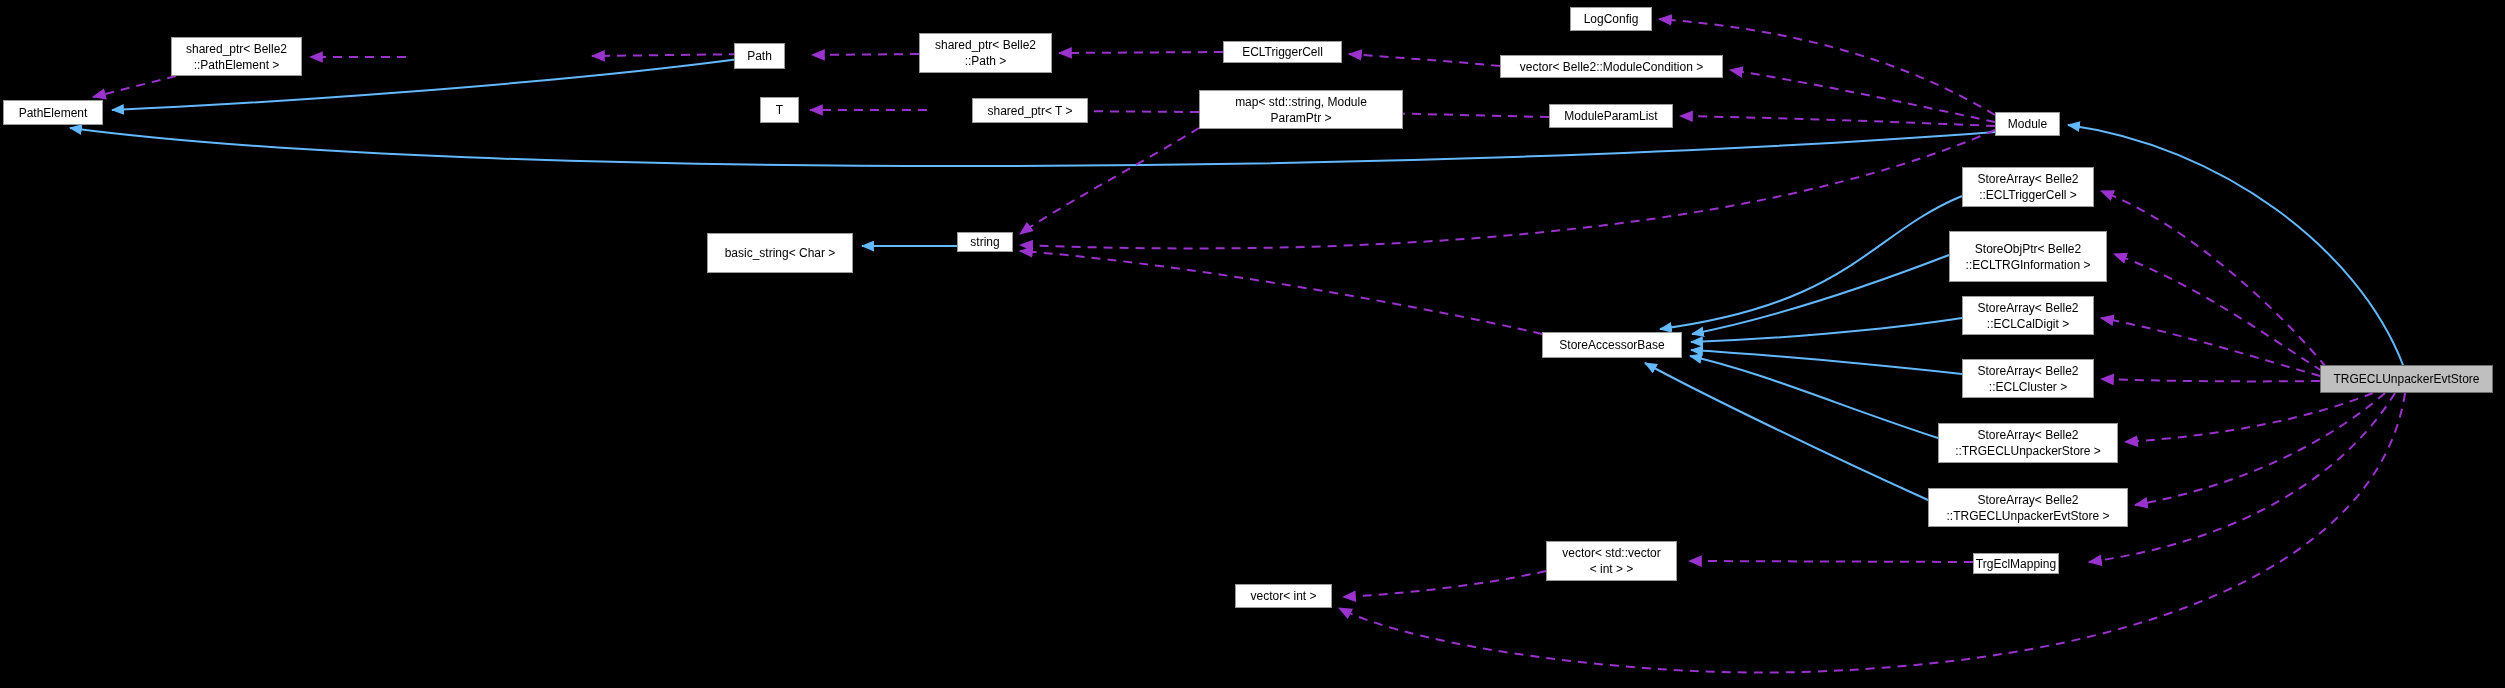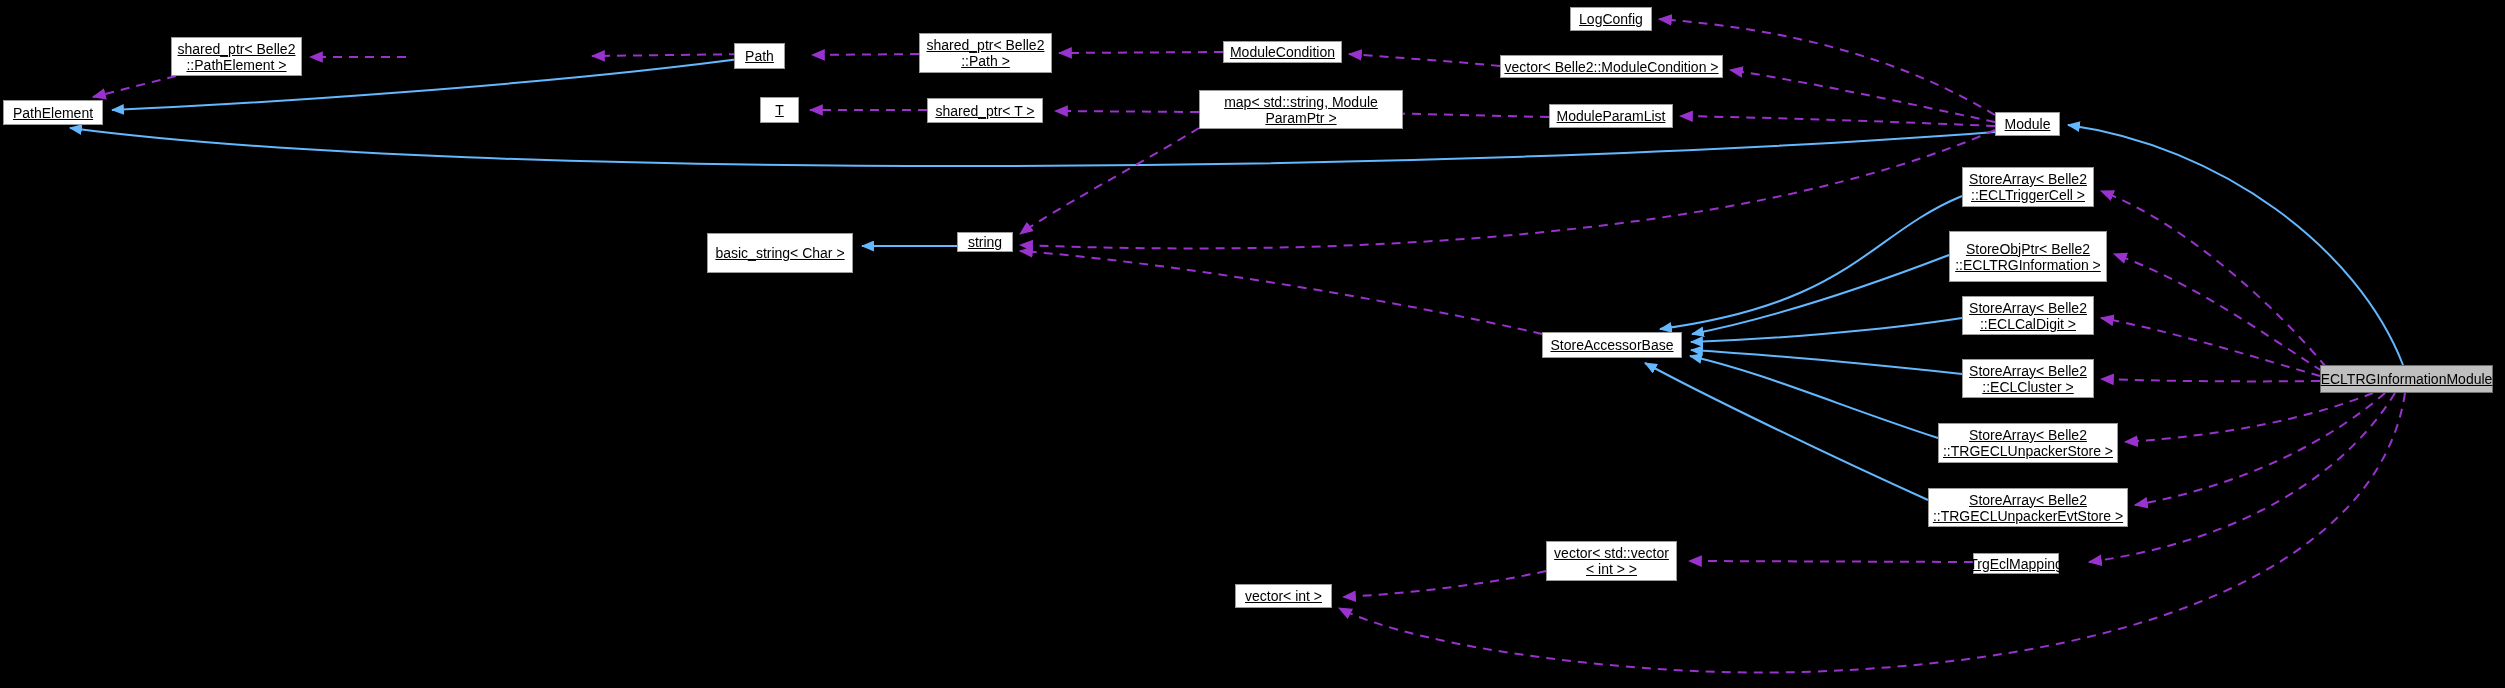--- a/index.html
+++ b/index.html
@@ -3,22 +3,22 @@
 <meta charset="utf-8">
 <style>
   html,body { margin:0; padding:0; background:#000; }
   #stage { position:relative; width:2505px; height:688px; background:#000; overflow:hidden;
            font-family:"Liberation Sans", sans-serif; }
   #edges { position:absolute; left:0; top:0; }
   .edge { fill:none; stroke-width:2; }
   .inh  { stroke:#63b8ff; }
   .use  { stroke:#9a32cd; stroke-dasharray:9 7; }
   .node { position:absolute; box-sizing:border-box; background:#ffffff; border:1.4px solid #9b9b9b;
-          color:#000; font-size:14px; line-height:16px; display:flex; align-items:center;
-          justify-content:center; text-align:center; white-space:pre-line; cursor:pointer;text-decoration:underline; }
+          color:#000; font-size:12px; line-height:16px; display:flex; align-items:center;
+          justify-content:center; text-align:center; white-space:pre-line; cursor:pointer; }
   .node.current { background:#bfbfbf; border-color:#6e6e6e; cursor:default; }
 </style>
 </head>
 <body>
 
 <div id="stage">
 
   <svg id="edges" width="2505" height="688" viewBox="0 0 2505 688">
     <defs>
       <marker id="ah-inh" viewBox="0 0 12 10" refX="11" refY="5" markerWidth="13" markerHeight="11" orient="auto" markerUnits="userSpaceOnUse">
@@ -67,26 +67,26 @@
     <path class="edge use" marker-end="url(#ah-use)" d="M1546,571 C1480,586 1400,594 1343,597"></path>
   </svg>
 
   <div class="node" style="left:3px;top:100px;width:100px;height:25px">PathElement</div>
   <div class="node" style="left:171px;top:37px;width:131px;height:39px">shared_ptr&lt; Belle2
 ::PathElement &gt;</div>
   <div class="node" style="left:734px;top:43px;width:51px;height:26px">Path</div>
   <div class="node" style="left:760px;top:97px;width:39px;height:26px">T</div>
   <div class="node" style="left:919px;top:33px;width:133px;height:40px">shared_ptr&lt; Belle2
 ::Path &gt;</div>
-  <div class="node" style="left:927px;top:98px;width:116px;height:25px">shared_ptr&lt; T &gt;</div>
+  <div class="node" style="left:972px;top:98px;width:116px;height:25px">shared_ptr&lt; T &gt;</div>
   <div class="node" style="left:707px;top:233px;width:146px;height:40px">basic_string&lt; Char &gt;</div>
   <div class="node" style="left:957px;top:232px;width:56px;height:20px">string</div>
   <div class="node" style="left:1199px;top:90px;width:204px;height:39px">map&lt; std::string, Module
 ParamPtr &gt;</div>
-  <div class="node" style="left:1223px;top:41px;width:119px;height:22px">ModuleCondition</div>
+  <div class="node" style="left:1223px;top:41px;width:119px;height:22px">ECLTriggerCell</div>
   <div class="node" style="left:1570px;top:7px;width:82px;height:24px">LogConfig</div>
   <div class="node" style="left:1500px;top:55px;width:223px;height:23px">vector&lt; Belle2::ModuleCondition &gt;</div>
   <div class="node" style="left:1549px;top:104px;width:124px;height:24px">ModuleParamList</div>
   <div class="node" style="left:1995px;top:112px;width:65px;height:24px">Module</div>
   <div class="node" style="left:1542px;top:332px;width:140px;height:26px">StoreAccessorBase</div>
   <div class="node" style="left:1962px;top:167px;width:132px;height:40px">StoreArray&lt; Belle2
 ::ECLTriggerCell &gt;</div>
   <div class="node" style="left:1949px;top:231px;width:158px;height:51px">StoreObjPtr&lt; Belle2
 ::ECLTRGInformation &gt;</div>
   <div class="node" style="left:1962px;top:296px;width:132px;height:39px">StoreArray&lt; Belle2
@@ -94,15 +94,15 @@
   <div class="node" style="left:1962px;top:359px;width:132px;height:39px">StoreArray&lt; Belle2
 ::ECLCluster &gt;</div>
   <div class="node" style="left:1938px;top:423px;width:180px;height:40px">StoreArray&lt; Belle2
 ::TRGECLUnpackerStore &gt;</div>
   <div class="node" style="left:1928px;top:488px;width:200px;height:39px">StoreArray&lt; Belle2
 ::TRGECLUnpackerEvtStore &gt;</div>
   <div class="node" style="left:1973px;top:553px;width:86px;height:21px">TrgEclMapping</div>
   <div class="node" style="left:1546px;top:541px;width:131px;height:40px">vector&lt; std::vector
 &lt; int &gt; &gt;</div>
   <div class="node" style="left:1235px;top:584px;width:97px;height:24px">vector&lt; int &gt;</div>
-  <div class="node current" style="left:2320px;top:365px;width:173px;height:28px">ECLTRGInformationModule</div>
+  <div class="node current" style="left:2320px;top:365px;width:173px;height:28px">TRGECLUnpackerEvtStore</div>
 
 </div>
 
 </body></html>

